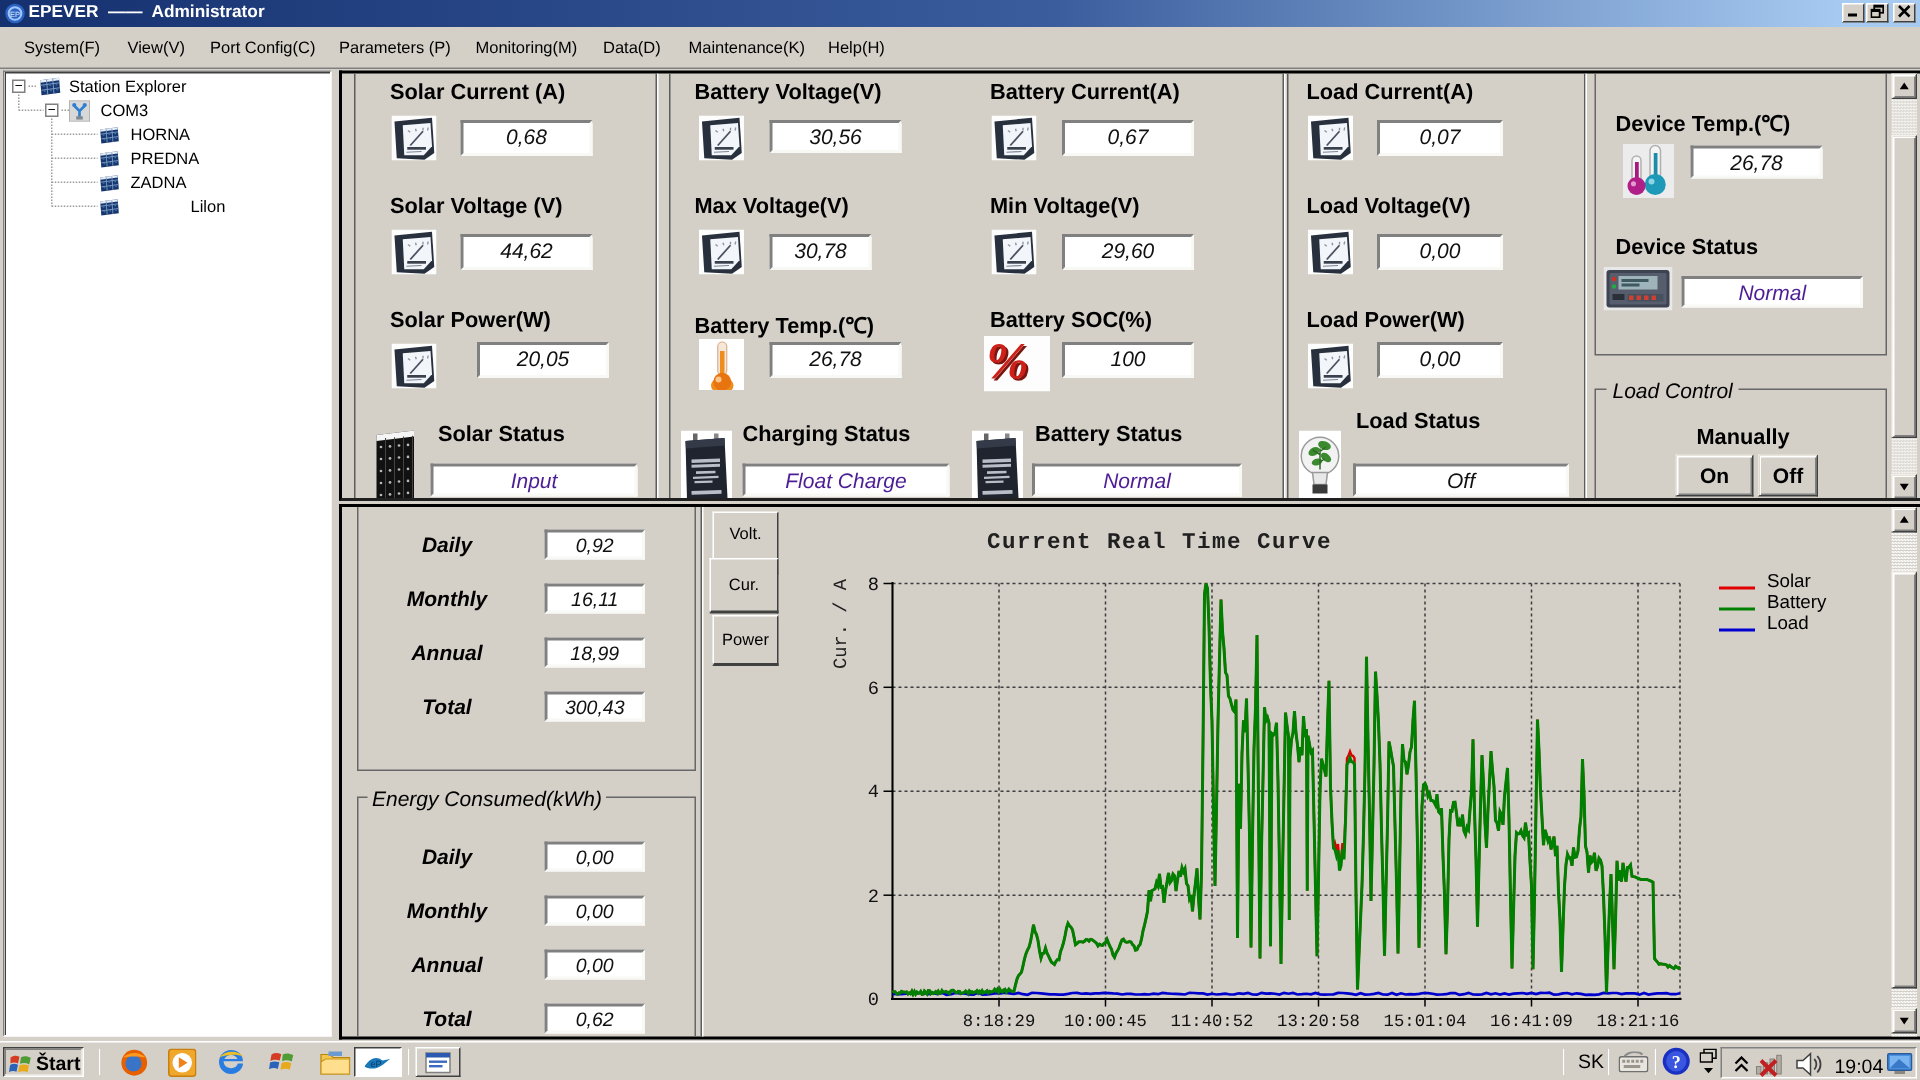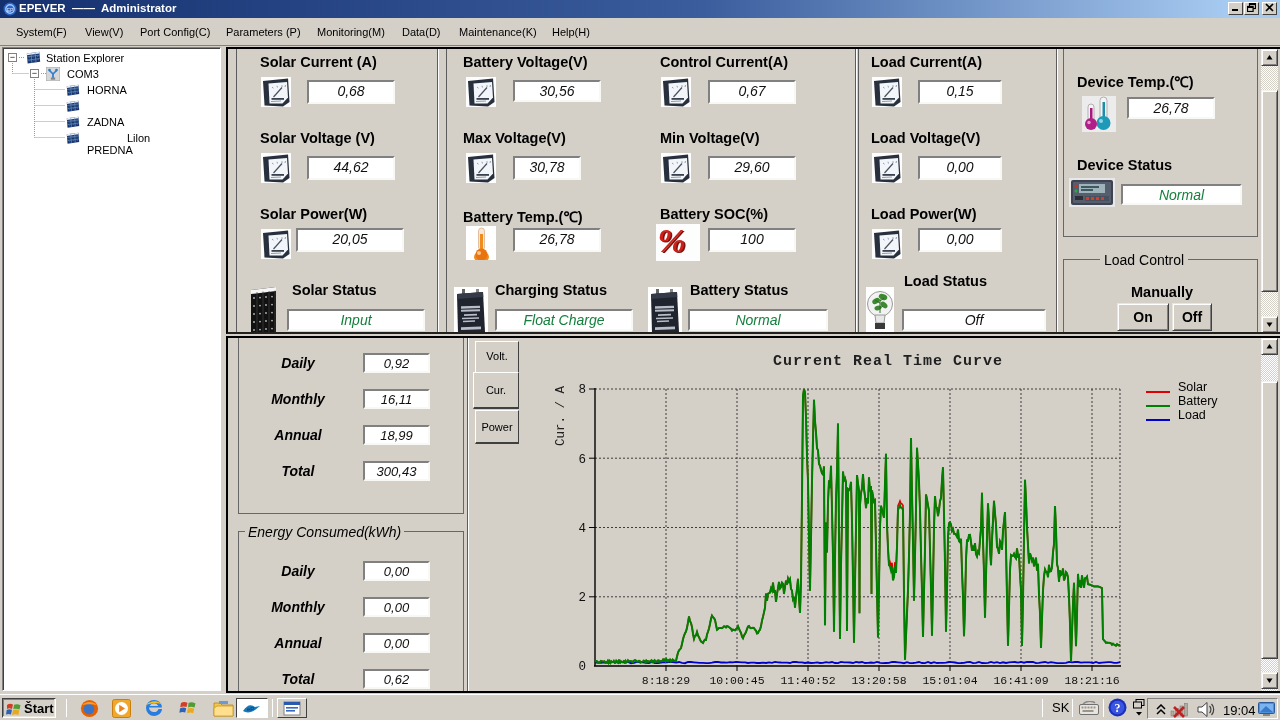--- a/index.html
+++ b/index.html
@@ -34,21 +34,21 @@
 #botpanel{left:226px;top:336px;width:1054px;height:357px;background:#d4d0c8;
  border-left:2px solid #000;border-top:2px solid #000;border-bottom:2px solid #000;}
 
 .vline{position:absolute;width:1px;background:#5c5c5c;}
 .vlineL{position:absolute;width:1px;background:#ffffff;}
 
 .lbl{position:absolute;font-weight:bold;font-size:14.5px;color:#000;white-space:nowrap;}
 .fld{position:absolute;background:#fff;border:2px solid;border-color:#808080 #f8f8f4 #f8f8f4 #808080;
  font-style:italic;font-size:14px;color:#101010;text-align:center;}
 .fld span{display:block;margin-top:1px;}
-.green{color:#15803d;text-align:center;}
+.green{color:#4c1d95;text-align:center;}
 
 .gbox{position:absolute;border:1px solid #676767;}
 
 
 .sb{position:absolute;width:17px;background:
  repeating-conic-gradient(#fff 0% 25%, #d4d0c8 0% 50%) 0 0/2px 2px;}
 .sbtn{position:absolute;left:0;width:17px;height:17px;background:#d4d0c8;
  border:1px solid;border-color:#f4f1ea #404040 #404040 #f4f1ea;box-shadow:inset 1px 1px 0 #fff, inset -1px -1px 0 #808080;}
 .sbtn svg{display:block;margin:4px auto;}
 .sthumb{position:absolute;left:0;width:17px;background:#d4d0c8;
@@ -279,21 +279,21 @@
         <use href="#icom"></use>
       </svg>
     <div class="trow" style="left:64px;top:20px;">COM3</div>
     <svg class="abs" style="left:63px;top:36px" width="14" height="12" viewBox="0 0 18 15.4">
         <use href="#tpanel"></use>
       </svg>
     <div class="trow" style="left:84px;top:36px;">HORNA</div>
     <svg class="abs" style="left:63px;top:52px" width="14" height="12" viewBox="0 0 18 15.4">
         <use href="#tpanel"></use>
       </svg>
-    <div class="trow" style="left:84px;top:52px;margin-top:44px;">PREDNA</div>
+    <div class="trow" style="left:84px;top:52px;">PREDNA</div>
     <svg class="abs" style="left:63px;top:68px" width="14" height="12" viewBox="0 0 18 15.4">
         <use href="#tpanel"></use>
       </svg>
     <div class="trow" style="left:84px;top:68px;">ZADNA</div>
     <svg class="abs" style="left:63px;top:84px" width="14" height="12" viewBox="0 0 18 15.4">
         <use href="#tpanel"></use>
       </svg>
     <div class="trow" style="left:84px;top:84px;margin-left:40px;">Lilon</div>
   </div>
 
@@ -320,21 +320,21 @@
     <svg class="abs" style="left:33px;top:104px" width="30" height="30">
         <use href="#gauge"></use>
       </svg>
     <div class="fld" style="left:79px;top:107px;width:88px;height:24px">
         <span>44,62</span>
       </div>
     <div class="lbl" style="left:32px;top:157px">Solar Power(W)</div>
     <svg class="abs" style="left:33px;top:180px" width="30" height="30">
         <use href="#gauge"></use>
       </svg>
-    <div class="fld" style="left:68px;top:179px;width:108px;height:24px">
+    <div class="fld" style="left:90px;top:179px;width:88px;height:24px">
         <span>20,05</span>
       </div>
     <div class="lbl" style="left:64px;top:233px">Solar Status</div>
     <svg class="abs" style="left:21px;top:238px" width="29" height="46">
         <use href="#ipanel"></use>
       </svg>
     <div class="fld" style="left:59px;top:260px;width:138px;height:22px">
         <span class="green">Input</span>
       </div>
 
@@ -360,21 +360,21 @@
         <span>26,78</span>
       </div>
     <div class="lbl" style="left:267px;top:233px">Charging Status</div>
     <svg class="abs" style="left:226px;top:238px" width="34" height="46">
         <use href="#ibatt"></use>
       </svg>
     <div class="fld" style="left:267px;top:260px;width:138px;height:22px">
         <span class="green">Float Charge</span>
       </div>
 
-    <div class="lbl" style="left:432px;top:5px">Control Current(A)</div>
+    <div class="lbl" style="left:432px;top:5px">Battery Current(A)</div>
     <svg class="abs" style="left:433px;top:28px" width="30" height="30">
         <use href="#gauge"></use>
       </svg>
     <div class="fld" style="left:480px;top:31px;width:88px;height:24px">
         <span>0,67</span>
       </div>
     <div class="lbl" style="left:432px;top:81px">Min Voltage(V)</div>
     <svg class="abs" style="left:433px;top:104px" width="30" height="30">
         <use href="#gauge"></use>
       </svg>
@@ -394,21 +394,21 @@
       </svg>
     <div class="fld" style="left:460px;top:260px;width:140px;height:22px">
         <span class="green">Normal</span>
       </div>
 
     <div class="lbl" style="left:643px;top:5px">Load Current(A)</div>
     <svg class="abs" style="left:644px;top:28px" width="30" height="30">
         <use href="#gauge"></use>
       </svg>
     <div class="fld" style="left:690px;top:31px;width:84px;height:24px">
-        <span>0,15</span>
+        <span>0,07</span>
       </div>
     <div class="lbl" style="left:643px;top:81px">Load Voltage(V)</div>
     <svg class="abs" style="left:644px;top:104px" width="30" height="30">
         <use href="#gauge"></use>
       </svg>
     <div class="fld" style="left:690px;top:107px;width:84px;height:24px">
         <span>0,00</span>
       </div>
     <div class="lbl" style="left:643px;top:157px">Load Power(W)</div>
     <svg class="abs" style="left:644px;top:180px" width="30" height="30">
@@ -435,21 +435,21 @@
       </div>
     <div class="lbl" style="left:849px;top:108px">Device Status</div>
     <svg class="abs" style="left:841px;top:129px" width="46" height="29">
         <use href="#idev"></use>
       </svg>
     <div class="fld" style="left:893px;top:135px;width:121px;height:21px">
         <span class="green">Normal</span>
       </div>
 
     <div class="gbox" style="left:835px;top:210px;width:195px;height:80px"></div>
-    <div style="position:absolute;left:872px;top:203px;font-size:14px;background:#d4d0c8;padding:0 4px;">Load Control</div>
+    <div style="position:absolute;left:843px;top:203px;font-style:italic;font-size:14px;background:#d4d0c8;padding:0 4px;">Load Control</div>
     <div class="lbl" style="left:903px;top:235px">Manually</div>
     <div class="btn" style="left:889px;top:254px;width:52px;height:28px;line-height:26px">On</div>
     <div class="btn" style="left:944px;top:254px;width:40px;height:28px;line-height:26px">Off</div>
 
     <div class="sb" style="left:1033px;top:0;height:283px"></div>
     <div class="sbtn" style="left:1033px;top:0">
         <svg width="7" height="7" viewBox="0 0 7 7">
           <path d="M3.5 1 L6.5 5.5 L0.5 5.5 Z" fill="#000"></path>
         </svg>
       </div>
@@ -500,21 +500,21 @@
         <span>0,62</span>
       </div>
 
     <div class="vline" style="left:239px;top:0;height:355px"></div>
     <div class="vlineL" style="left:240px;top:0;height:355px"></div>
 
     <div class="vtab" style="left:247px;top:3px;width:44px;height:42px;line-height:28px">Volt.</div>
     <div class="vtab" style="left:245px;top:34px;width:46px;height:37px;line-height:35px;border-bottom-width:2px">Cur.</div>
     <div class="vtab" style="left:247px;top:72px;width:44px;height:34px;line-height:32px;border-bottom-width:2px">Power</div>
 
-    <div class="mono" style="position:absolute;left:430px;top:15px;width:460px;text-align:center;font-size:15px;font-weight:bold;letter-spacing:1px;color:#202020">Current Real Time Curve</div>
+    <div class="mono" style="position:absolute;left:430px;top:15px;width:460px;text-align:left;font-size:15px;font-weight:bold;letter-spacing:1px;color:#202020">Current Real Time Curve</div>
     <div class="mono" style="position:absolute;left:326px;top:108px;font-size:12.5px;color:#202020;transform:rotate(-90deg);transform-origin:0 0;">Cur. / A</div>
     <svg class="abs" style="left:0;top:0" width="1030" height="355">
       <g stroke="#3c3c3c" stroke-width="1" stroke-dasharray="2,2">
         <line x1="438" y1="51" x2="438" y2="328"></line>
           <line x1="509" y1="51" x2="509" y2="328"></line>
         <line x1="580" y1="51" x2="580" y2="328"></line>
           <line x1="651" y1="51" x2="651" y2="328"></line>
         <line x1="722" y1="51" x2="722" y2="328"></line>
           <line x1="793" y1="51" x2="793" y2="328"></line>
         <line x1="864" y1="51" x2="864" y2="328"></line>

